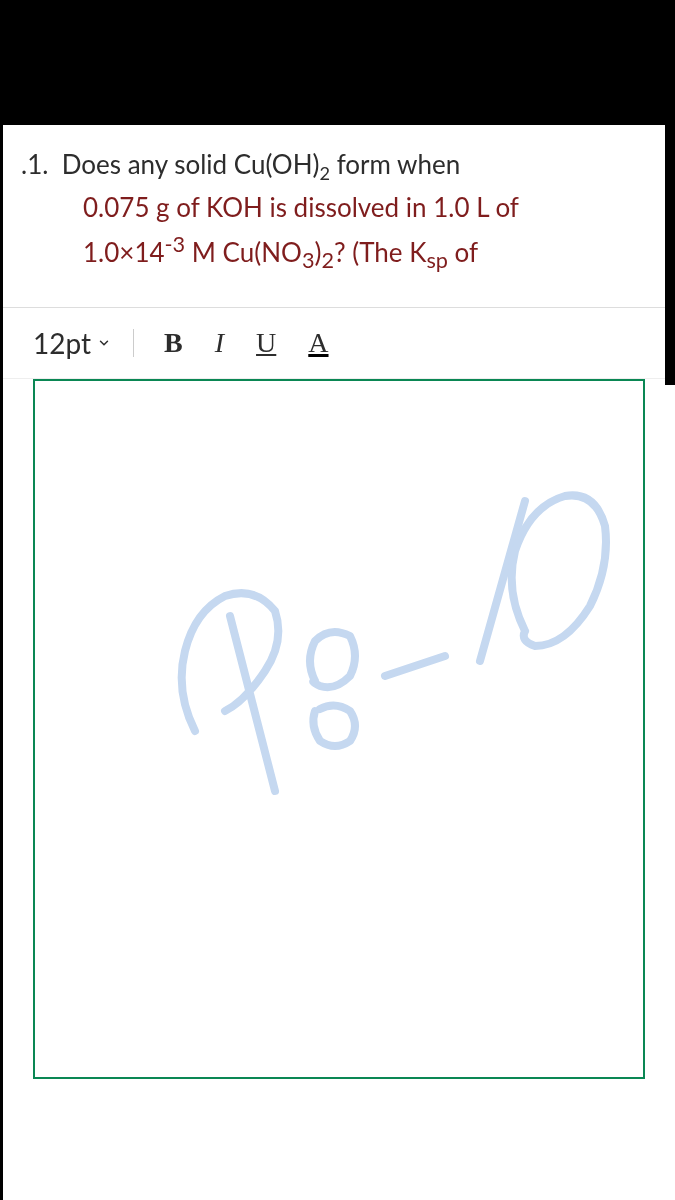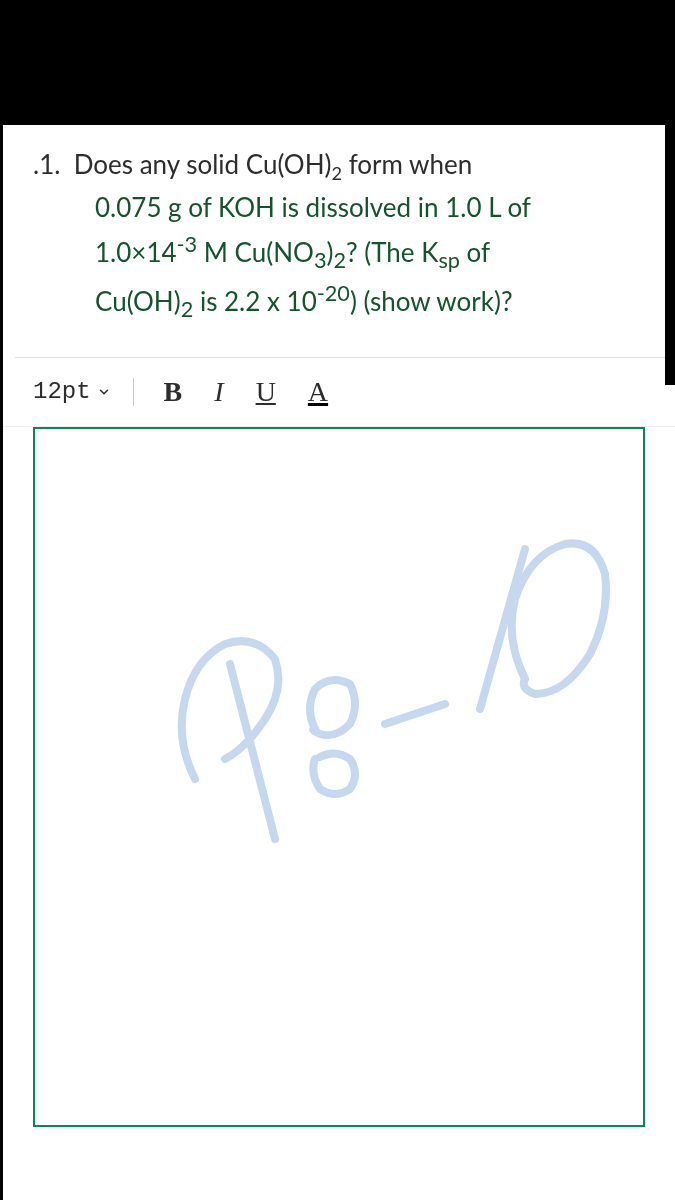--- a/index.html
+++ b/index.html
@@ -20,54 +20,52 @@
     }
     .content-area {
       background: #fff;
       height: 1075px;
       padding: 0;
       border-left: 3px solid #000;
     }
     .question-container {
       padding: 20px 30px 30px 18px;
       border-bottom: 1px solid #ddd;
-      margin-left: 12px;
     }
     .question-text {
       font-size: 26px;
       color: #2d2d2d;
       line-height: 1.5;
       padding-left: 36px;
       text-indent: -36px;
     }
     .question-text sub {
       font-size: 0.7em;
       vertical-align: sub;
     }
     .question-body {
       padding-left: 62px;
       font-size: 26px;
-      color: #14532d;
+      color: #7f1d1d;
       line-height: 1.55;
     }
     .toolbar {
       display: flex;
       align-items: center;
       padding: 18px 30px;
       gap: 22px;
       border-bottom: 1px solid #eee;
     }
     .toolbar-item {
       display: flex;
       align-items: center;
       gap: 6px;
-      font-size: 24px;
+      font-size: 28px;
       color: #2d2d2d;
       cursor: pointer;
-      font-family: Liberation Mono, monospace;
     }
     .chevron-down {
       width: 14px;
       height: 14px;
     }
     .divider {
       width: 1px;
       height: 28px;
       background: #ccc;
     }
@@ -132,23 +130,20 @@
   <div class="question-container">
     <div class="question-text">
       <span>.1.</span>&nbsp;&nbsp;<span>Does any solid Cu(OH)</span><sub>2</sub><span> form when</span>
     </div>
     <div class="question-body">
       <span>0.075 g of KOH is dissolved in 1.0 L of</span>
     </div>
     <div class="question-body">
       <span>1.0×14</span><sup>-3</sup><span> M Cu(NO</span><sub>3</sub><span>)</span><sub>2</sub><span>? (The K</span><sub>sp</sub><span> of</span>
     </div>
-    <div class="question-body">
-      <span>Cu(OH)</span><sub>2</sub><span> is 2.2 x 10</span><sup>-20</sup><span>) (show work)?</span>
-    </div>
   </div>
 
   <div class="toolbar">
     <div class="toolbar-item">
       <span>12pt</span>
       <svg class="chevron-down" viewBox="0 0 24 24">
         <path d="M6 9l6 6 6-6" fill="none" stroke="#2d2d2d" stroke-width="2.5" stroke-linecap="round"></path>
       </svg>
     </div>
     <div class="divider"></div>

